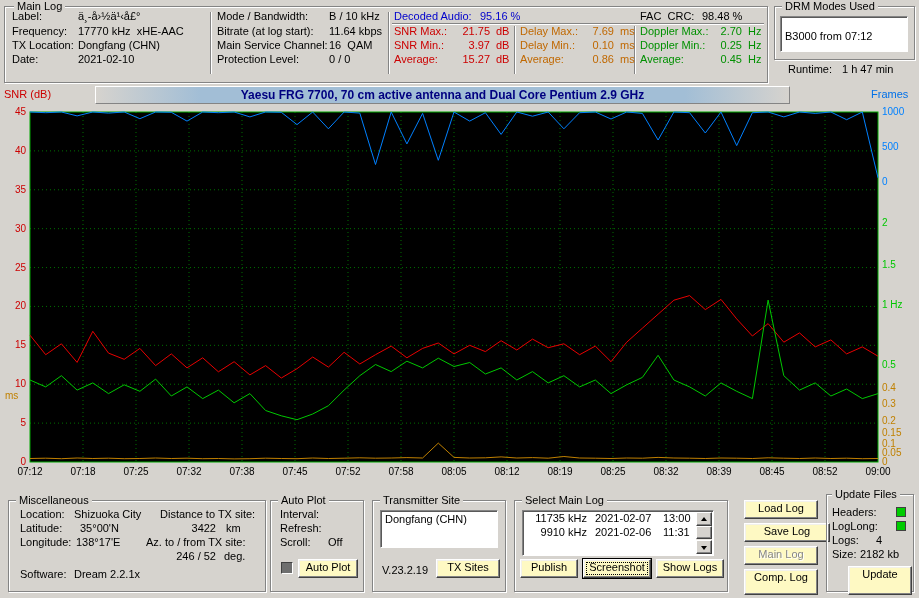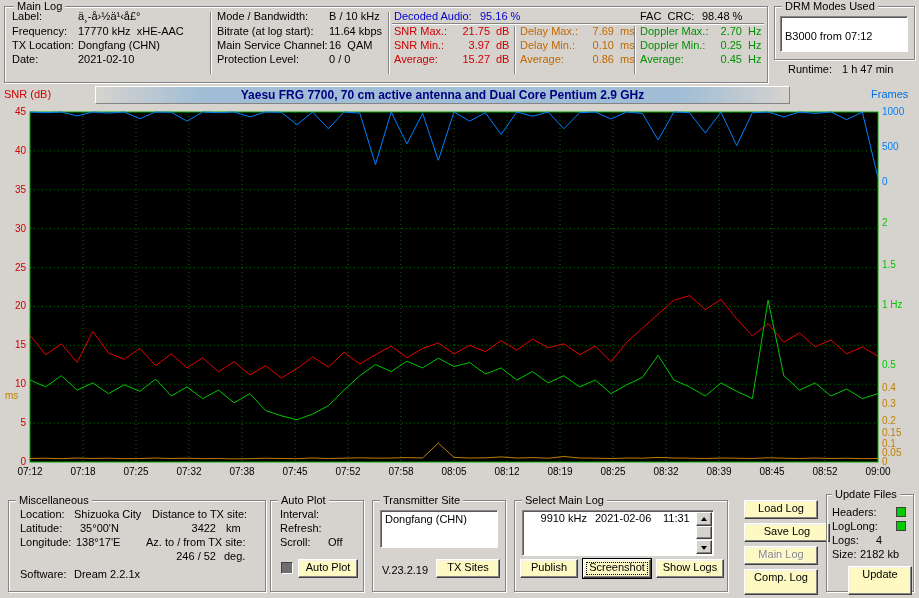--- a/index.html
+++ b/index.html
@@ -192,21 +192,21 @@
     <text x="882" y="332" fill="#c08000" text-anchor="start" font-size="10">0.15</text>
     <text x="882" y="343" fill="#c08000" text-anchor="start" font-size="10">0.1</text>
     <text x="882" y="352" fill="#c08000" text-anchor="start" font-size="10">0.05</text>
     <text x="882" y="361" fill="#c08000" text-anchor="start" font-size="10">0</text>
   </svg>
 
 <div class="group" style="left:8px;top:500px;width:258px;height:92px"></div>
 <span class="legend" style="left:16px;top:494px">Miscellaneous</span>
 <span class="abs" style="left:20px;top:508px">Location:</span>
 <span class="abs" style="left:74px;top:508px">Shizuoka City</span>
-<span class="abs" style="left:152px;top:508px">Distance to TX site:</span>
+<span class="abs" style="left:160px;top:508px">Distance to TX site:</span>
 <span class="abs" style="left:20px;top:522px">Latitude:</span>
 <span class="abs" style="left:80px;top:522px">35°00'N</span>
 <span class="abs" style="left:168px;top:522px;width:48px;text-align:right">3422</span>
 <span class="abs" style="left:226px;top:522px">km</span>
 <span class="abs" style="left:20px;top:536px">Longitude:</span>
 <span class="abs" style="left:76px;top:536px">138°17'E</span>
 <span class="abs" style="left:146px;top:536px">Az. to / from TX site:</span>
 <span class="abs" style="left:168px;top:550px;width:48px;text-align:right">246 / 52</span>
 <span class="abs" style="left:224px;top:550px">deg.</span>
 <span class="abs" style="left:20px;top:568px">Software:</span>
@@ -224,20 +224,21 @@
 <div class="group" style="left:372px;top:500px;width:134px;height:92px"></div>
 <span class="legend" style="left:380px;top:494px">Transmitter Site</span>
 <div class="sunken" style="left:380px;top:510px;width:118px;height:38px"></div>
 <span class="abs" style="left:385px;top:513px;z-index:2">Dongfang (CHN)</span>
 <span class="abs" style="left:382px;top:564px">V.23.2.19</span>
 <div class="btn" style="left:436px;top:559px;width:64px;height:19px">TX Sites</div>
 
 <div class="group" style="left:514px;top:500px;width:214px;height:92px"></div>
 <span class="legend" style="left:522px;top:494px">Select Main Log</span>
 <div class="sunken" style="left:522px;top:510px;width:192px;height:46px">
+  <div class="lrow"><span class="cf">11735 kHz</span><span class="cdt">2021-02-07</span><span class="ctm">13:00</span></div>
   <div class="lrow"><span class="cf">9910 kHz</span><span class="cdt">2021-02-06</span><span class="ctm">11:31</span></div>
   <div class="sb">
     <div class="sbb" style="top:0">
         <span class="tri-up"></span>
       </div>
     <div class="thumb"></div>
     <div class="sbb" style="bottom:0">
         <span class="tri-dn"></span>
       </div>
   </div>

